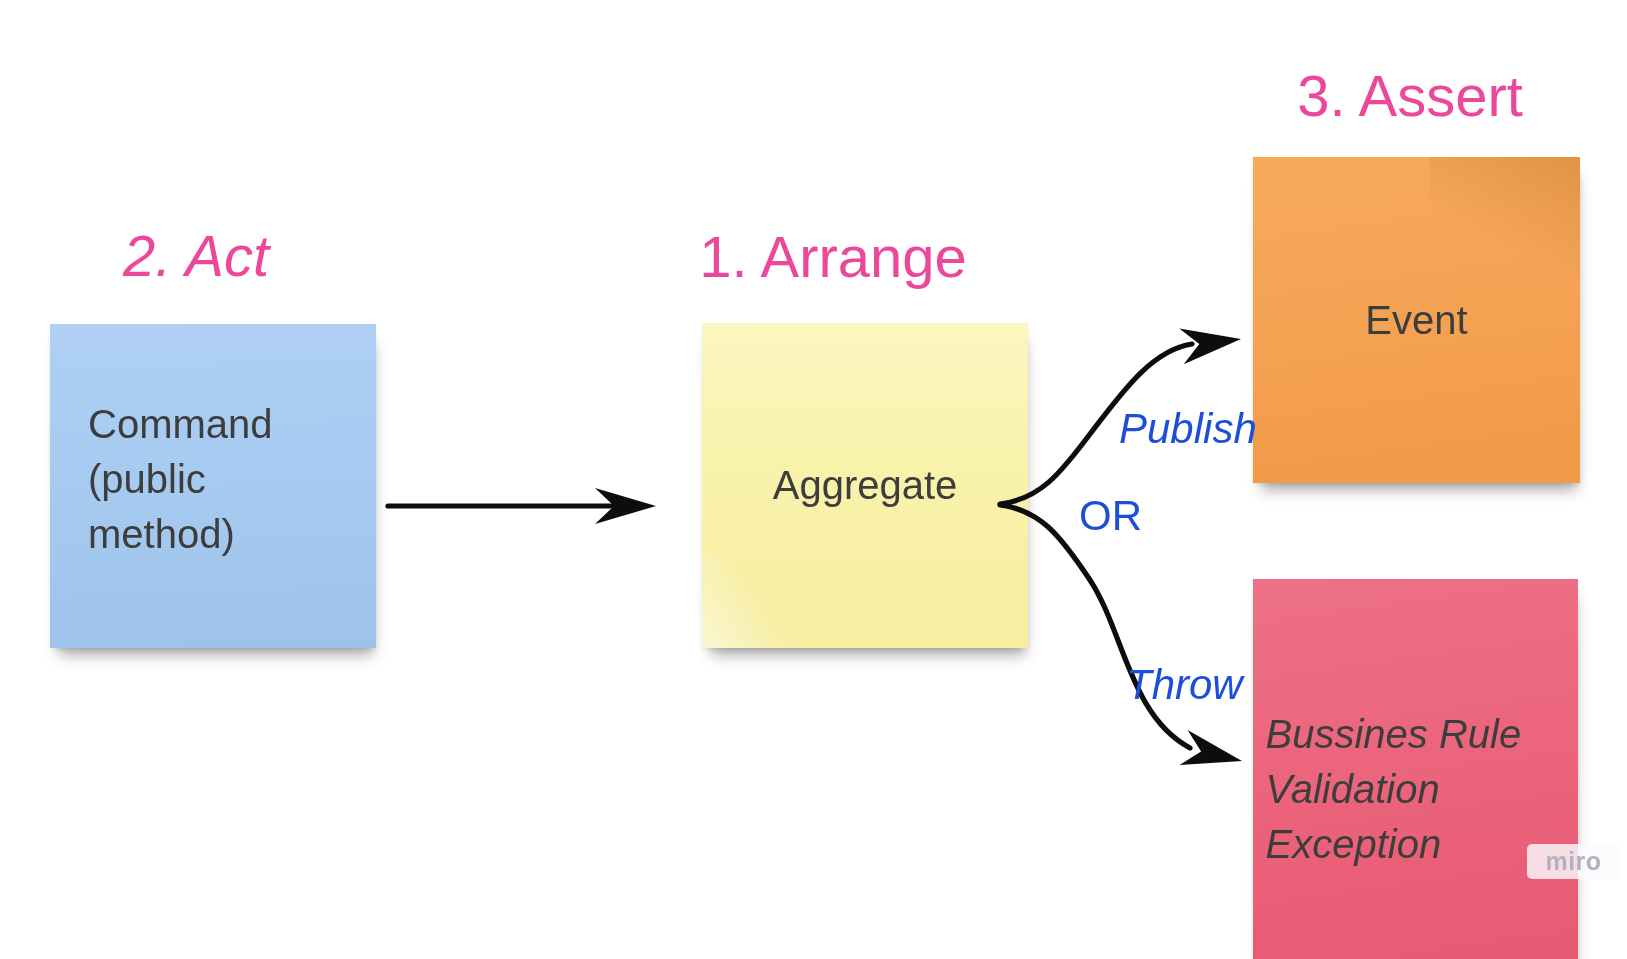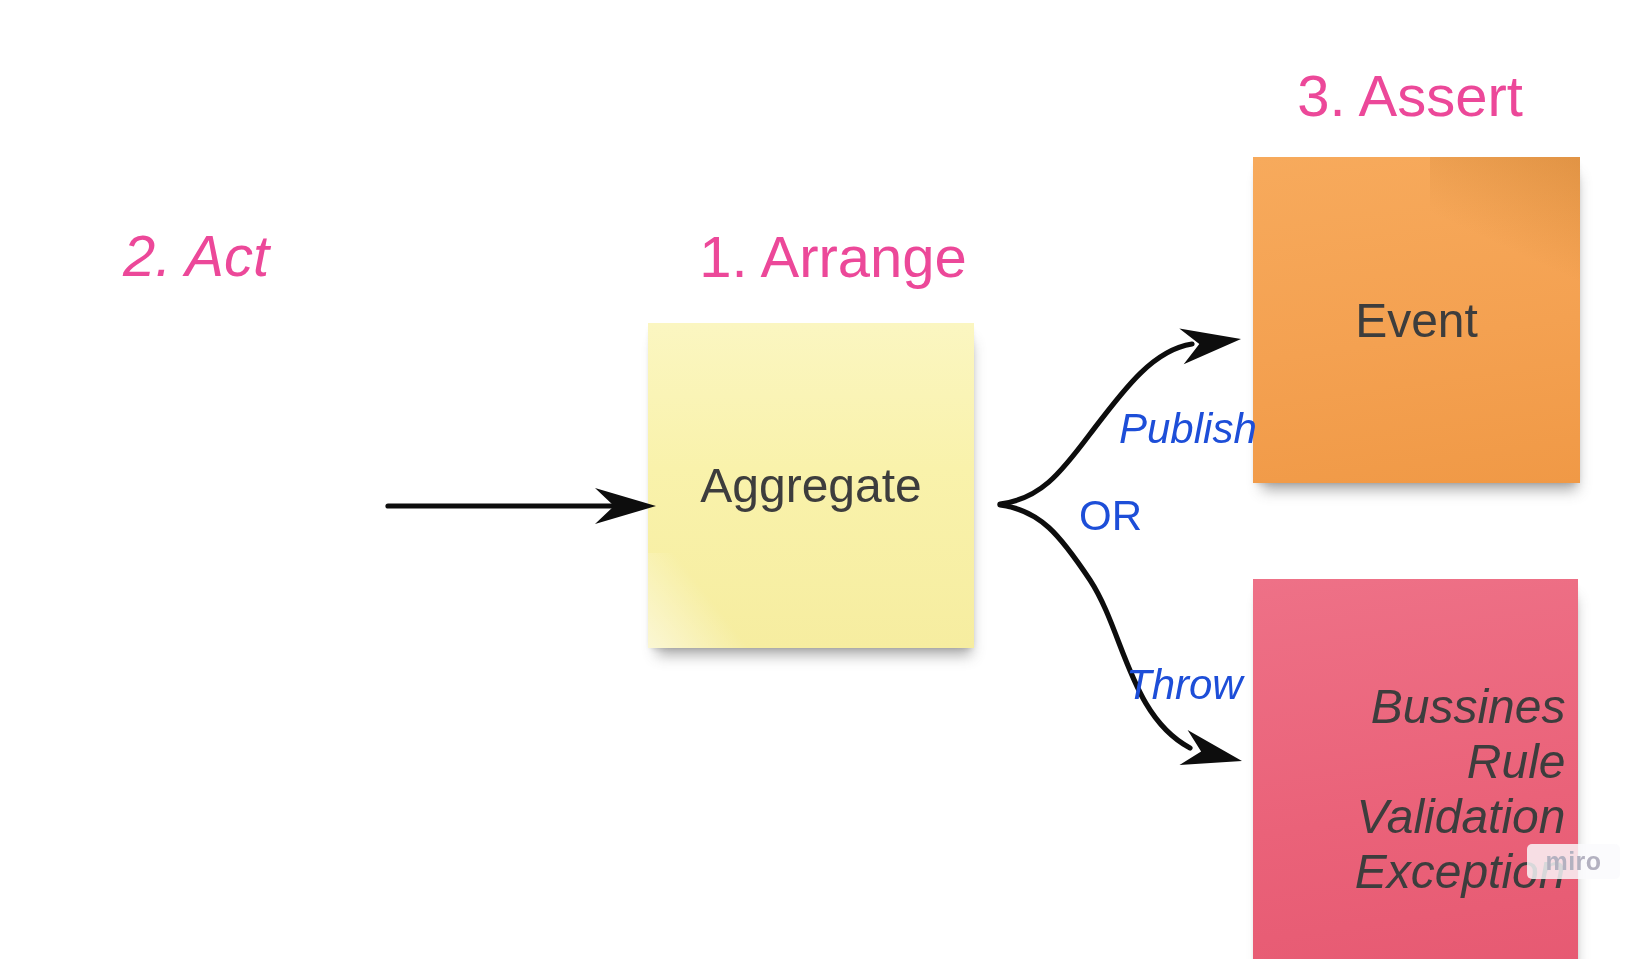--- a/index.html
+++ b/index.html
@@ -11,27 +11,27 @@
   .heading { position:absolute; width:340px; text-align:center;
              font-size:58px; line-height:60px; color:#ec4899; font-weight:400;
              white-space:nowrap; }
   .heading-act     { left:26px;  top:226px;font-style:italic; }
   .heading-arrange { left:663px; top:227px; }
   .heading-assert  { left:1240px; top:66px; }
 
   
   .note { position:absolute; display:flex; align-items:center; justify-content:center;
           box-shadow: 3px 13px 13px -6px rgba(70,70,70,.45), 0 3px 6px -3px rgba(0,0,0,.18); }
-  .note-text { text-align:right; color:#3d3d3d; font-size:48px; line-height:55px; }
+  .note-text { text-align:left; color:#3d3d3d; font-size:40px; line-height:55px; }
 
   .note-command   { left:50px;  top:324px; width:326px; height:324px;
                     background:linear-gradient(178deg,#b0d0f4 0%,#a7cbf1 40%,#9ec3ea 100%); }
   .note-command .note-text { width:250px; padding-bottom:14px; }
 
-  .note-aggregate { left:648px; top:323px; width:326px; height:325px;
+  .note-aggregate { left:702px; top:323px; width:326px; height:325px;
                     background:linear-gradient(180deg,#fbf6c1 0%,#f9f2ab 45%,#f6eda0 100%); }
   .note-aggregate::after { 
           content:""; position:absolute; left:0; bottom:0; width:110px; height:95px;
           background:linear-gradient(52deg, rgba(255,255,255,.55) 0%, rgba(255,255,255,0) 55%); }
 
   .note-event     { left:1253px; top:157px; width:327px; height:326px;
                     background:linear-gradient(172deg,#f7aa5c 0%,#f4a151 55%,#f09946 100%); }
   .note-event::after { 
           content:""; position:absolute; right:0; top:0; width:150px; height:140px;
           background:linear-gradient(205deg, rgba(170,95,15,.28) 0%, rgba(170,95,15,0) 60%); }
@@ -60,20 +60,23 @@
 </style>
 </head>
 <body>
 
 <div class="board">
 
   <div class="heading heading-act">2. Act</div>
   <div class="heading heading-arrange">1. Arrange</div>
   <div class="heading heading-assert">3. Assert</div>
 
+  <div class="note note-command">
+    <div class="note-text">Command (public method)</div>
+  </div>
 
   <div class="note note-aggregate">
     <div class="note-text">Aggregate</div>
   </div>
 
   <div class="note note-event">
     <div class="note-text">Event</div>
   </div>
 
   <div class="note note-exception">

